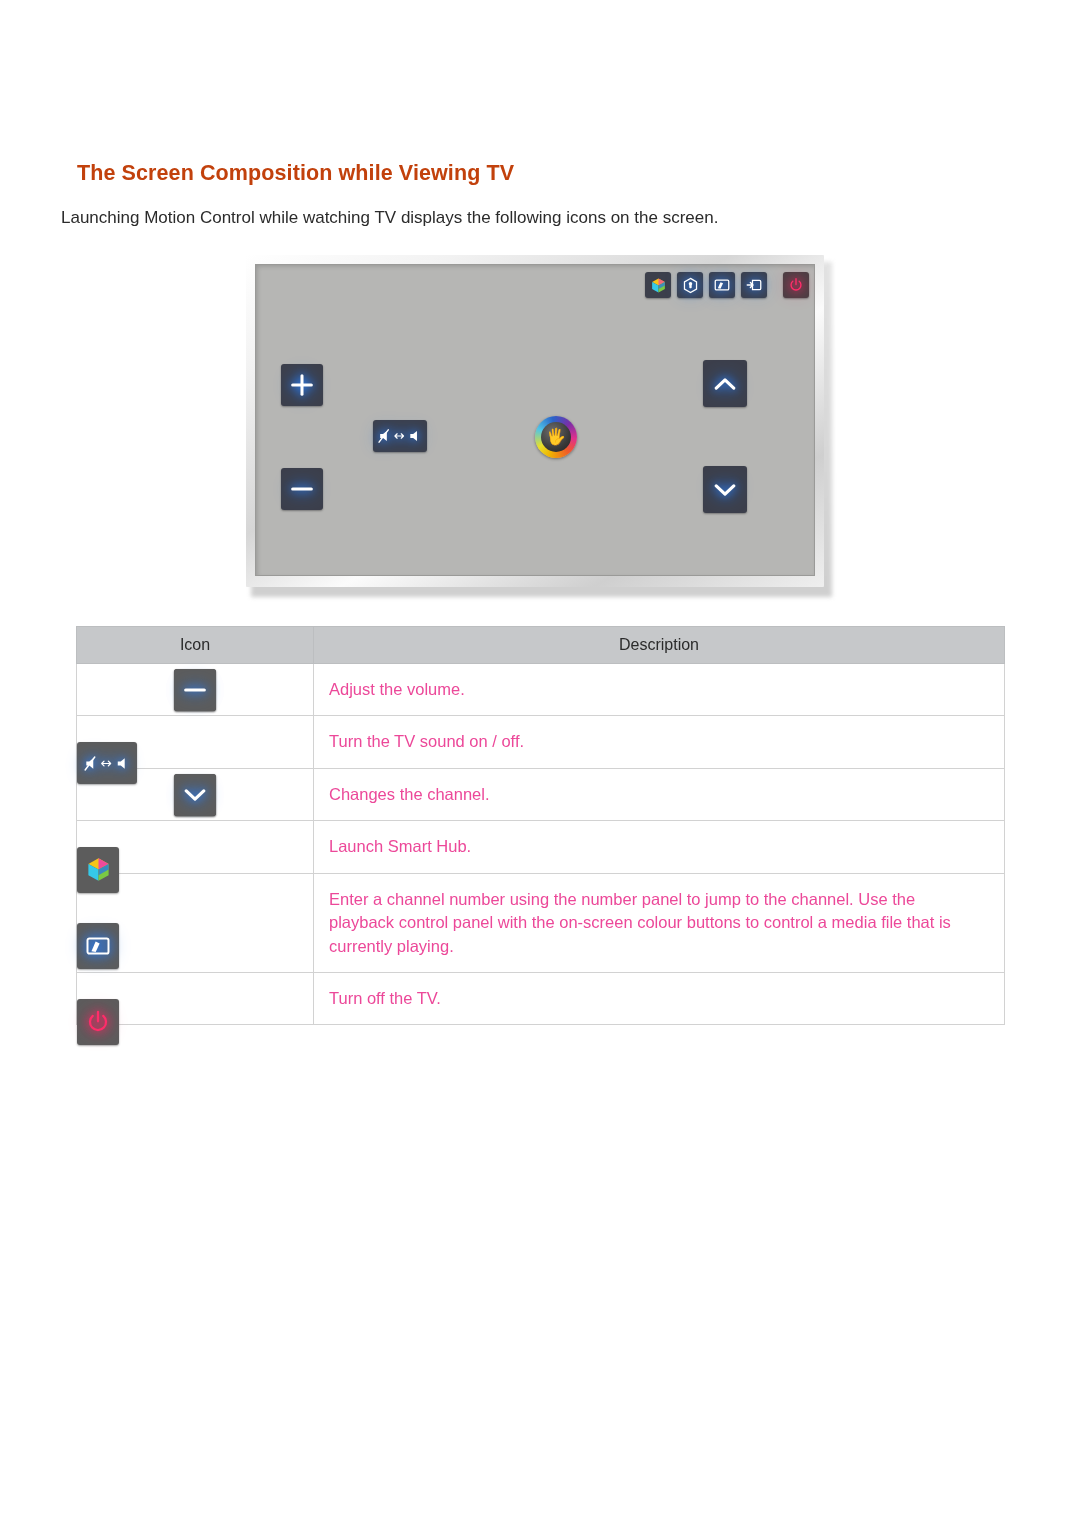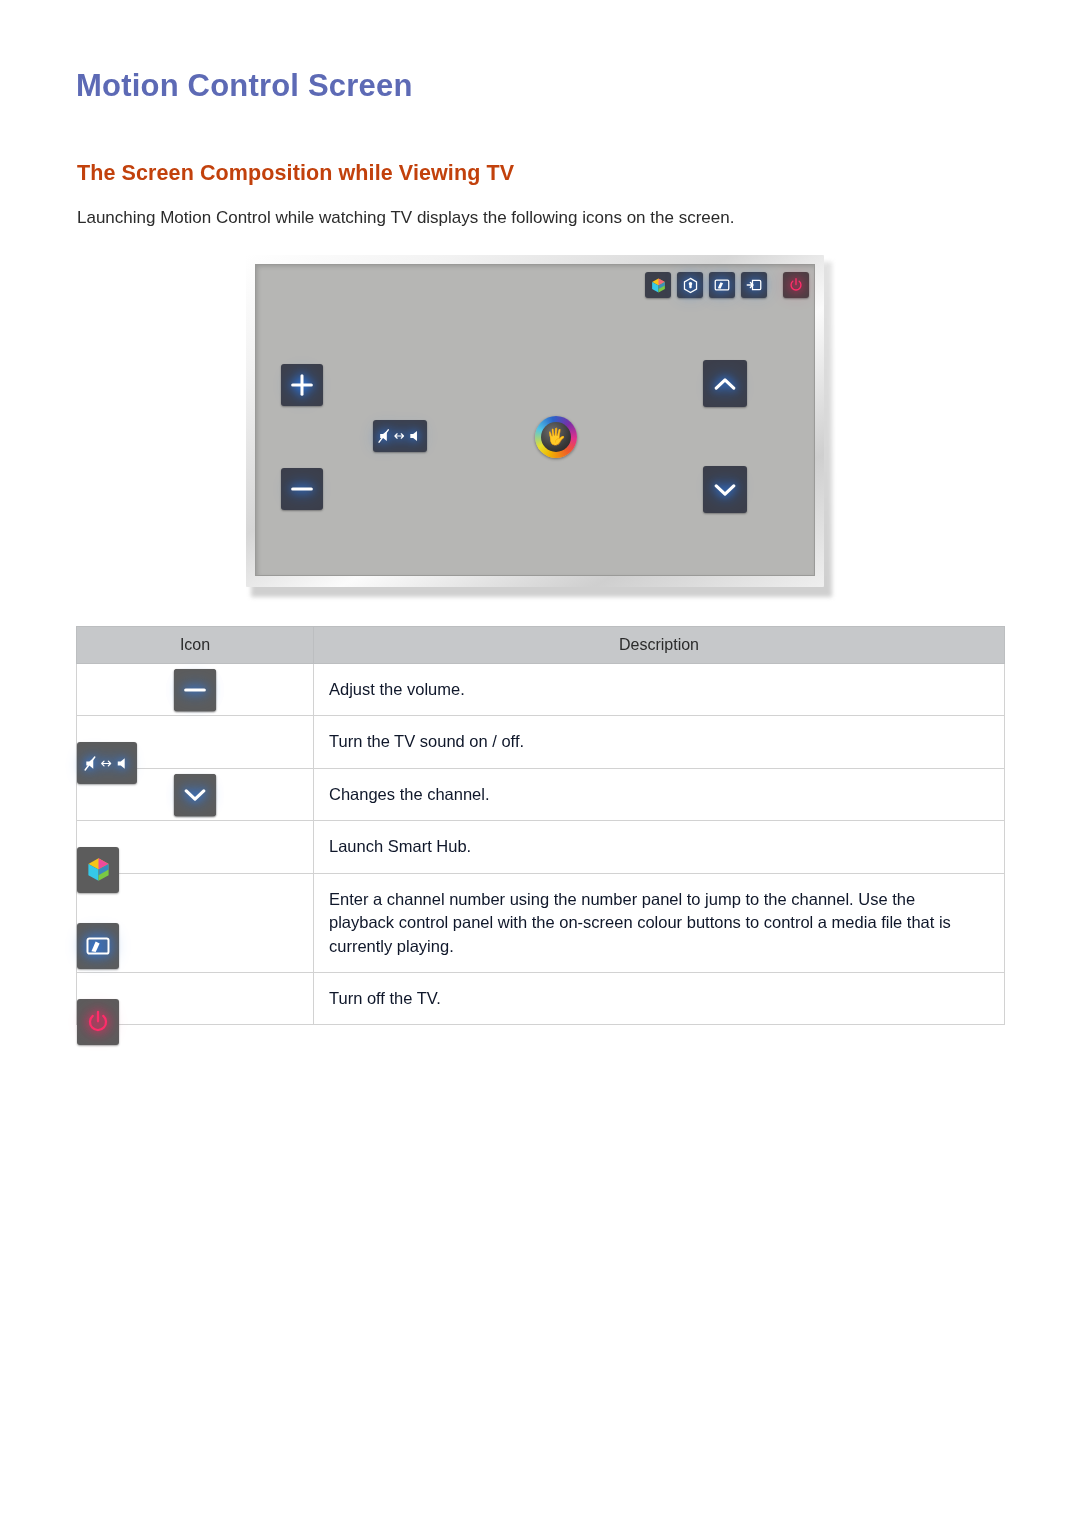--- a/index.html
+++ b/index.html
@@ -38,21 +38,21 @@
     left: 77px;
     top: 161px;
     font-size: 21.5px;
     font-weight: bold;
     color: #c2410c;
     letter-spacing: 0.1px;
     white-space: nowrap;
   }
   .intro {
     position: absolute;
-    left: 77px;
+    left: 61px;
     top: 208px;
     font-size: 17px;
     color: #2b2b2b;
     white-space: nowrap;
   }
 
   
   .tv-wrap {
     position: absolute;
     left: 246px;
@@ -177,21 +177,21 @@
   .col-desc  { width: 691px; }
 
   .tbl td.icon-cell {
     text-align: center;
     padding: 14px 0;
   }
   .tbl td.desc-cell {
     padding: 14px 22px 14px 15px;
     font-size: 16.5px;
     line-height: 1.42;
-    color: #0f172a;
+    color: #ec4899;
   }
   .icon-pair {
     display: inline-flex;
     align-items: center;
     justify-content: center;
     gap: 9px;
   }
   .slash {
     font-size: 17px;
     color: #2b2b2b;
@@ -206,21 +206,20 @@
   
   .glow-blue { filter: drop-shadow(0 0 4px #2f86ff) drop-shadow(0 0 8px #1f6fe0); }
   .glow-red  { filter: drop-shadow(0 0 4px #ff2d6a) drop-shadow(0 0 8px #d81b54); }
   svg { display: block; }
 </style>
 </head>
 <body>
 
 <div class="page">
 
-  <div class="h1">Motion Control Screen</div>
   <div class="h2">The Screen Composition while Viewing TV</div>
   <div class="intro">Launching Motion Control while watching TV displays the following icons on the screen.</div>
 
   <div class="tv-wrap">
     <div class="tv-shadow"></div>
     <div class="tv-bezel">
       <div class="tv-screen">
 
         <div class="top-icons">
 

